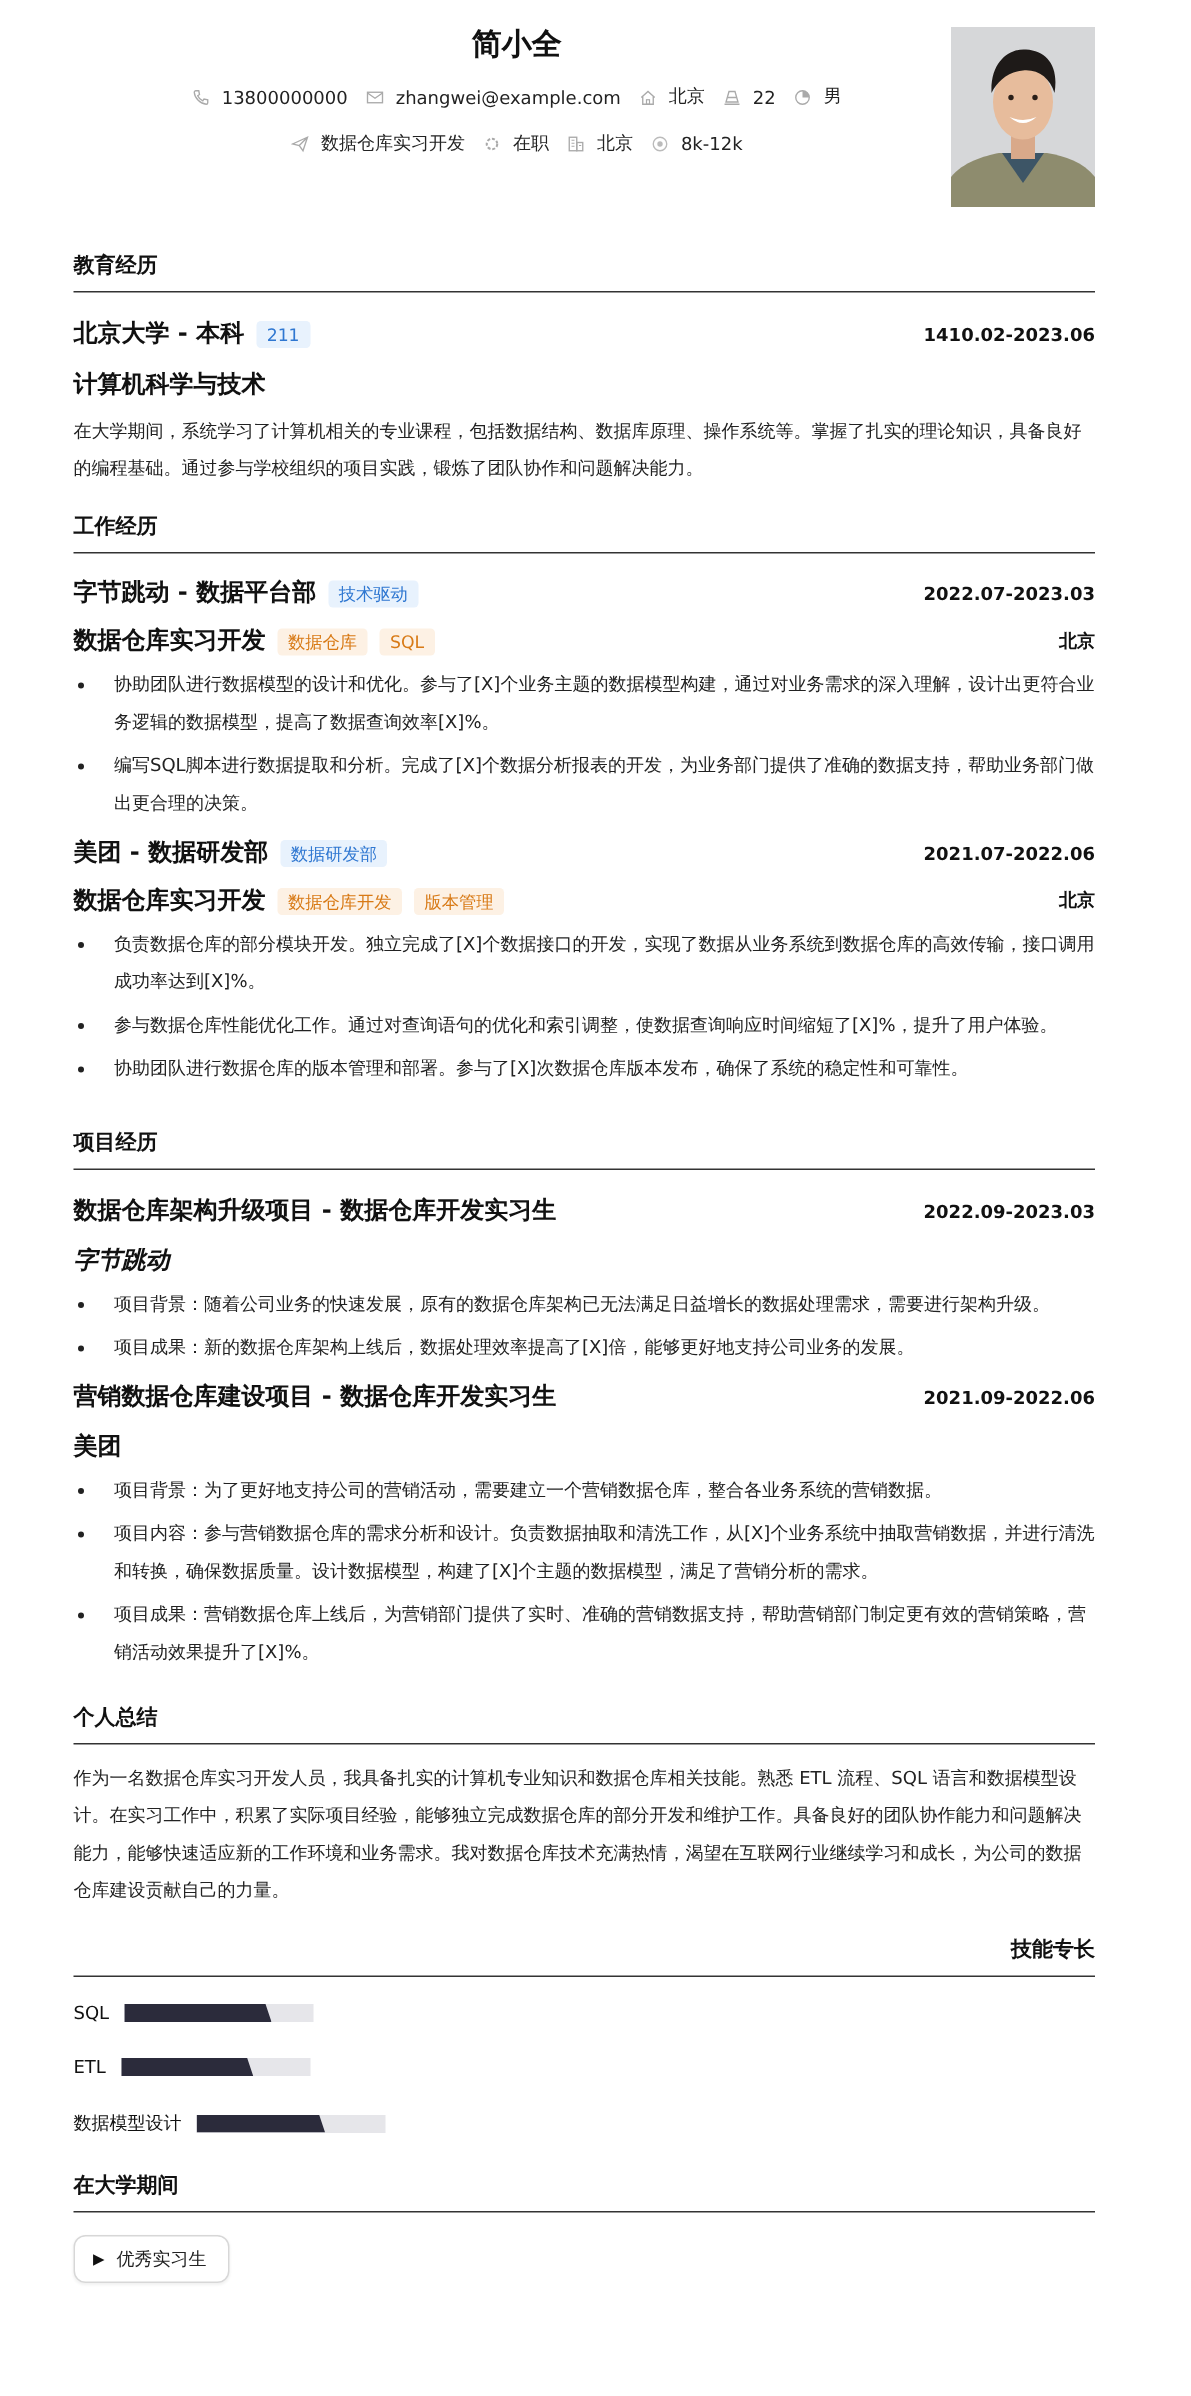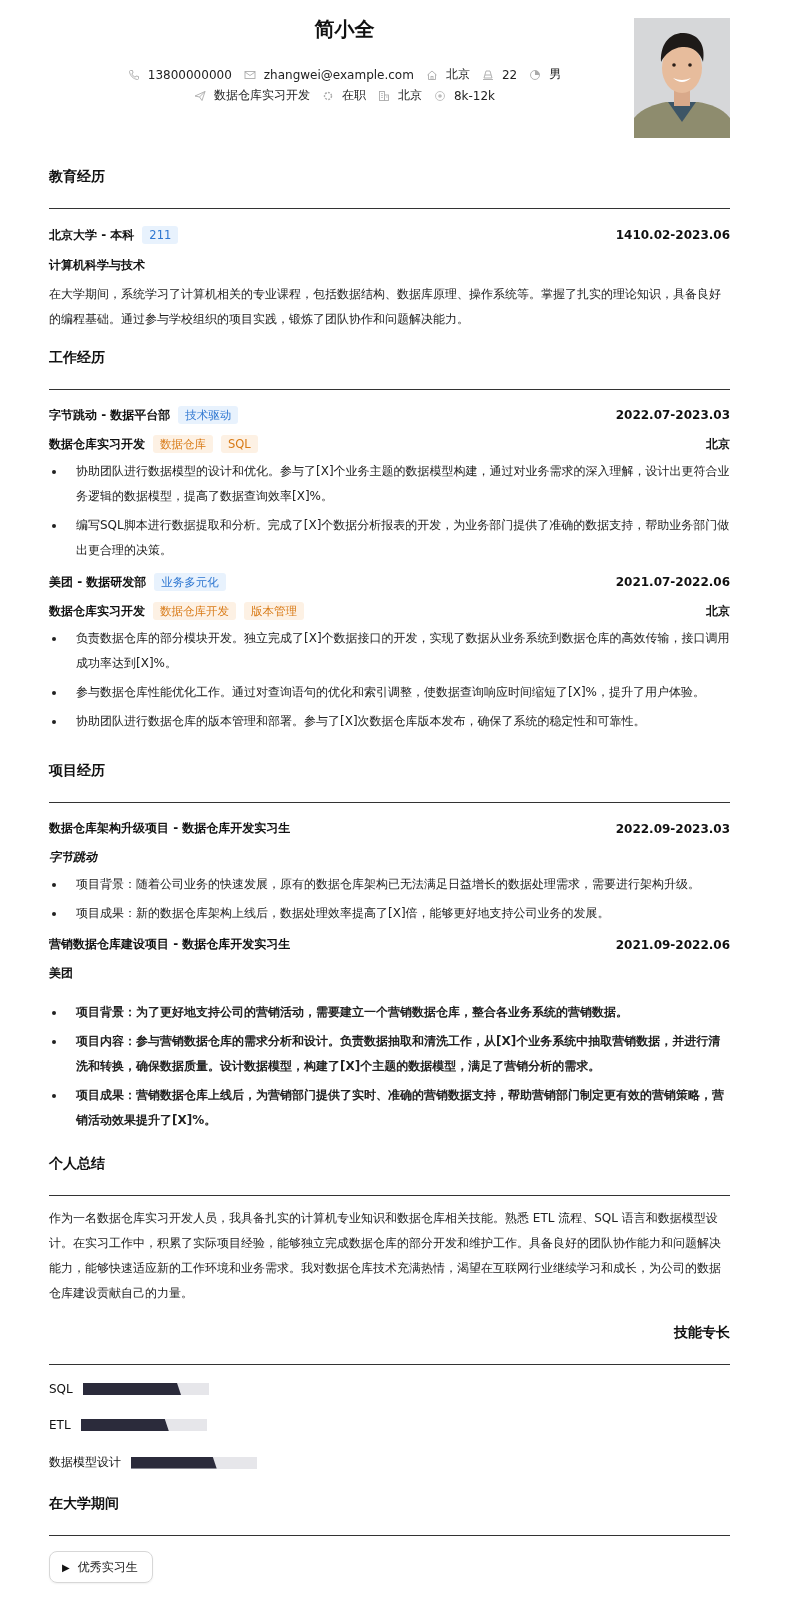--- a/index.html
+++ b/index.html
@@ -21,40 +21,40 @@
       position: absolute; left: 0; right: 0; top: 16px;
       text-align: center; font-size: 20px; font-weight: bold; color: #111;
       padding-right: 90px;
     }
     .info-row {
       position: absolute; left: 0; right: 0;
       display: flex; justify-content: center; align-items: center;
       font-size: 12px; color: #222;
       padding-right: 90px;
     }
-    .info-row.r1 { top: 66px; }
+    .info-row.r1 { top: 56px; }
     .info-row.r2 { top: 87px; }
     .info-item { display: inline-flex; align-items: center; margin: 0 6px; }
     .info-icon { width: 12px; height: 12px; margin-right: 8px; display: inline-block; }
     .info-icon svg { width: 12px; height: 12px; display: block; }
     .photo {
       position: absolute; right: 0; top: 18px;
       width: 96px; height: 120px; overflow: hidden;
       background: #d9dadb;
     }
 
     
     .section { margin-top: 0; }
     .section-title {
       font-size: 14px; font-weight: bold; color: #111;
-      padding-bottom: 22px; border-bottom: 1.5px solid #333;
+      padding-bottom: 8px; border-bottom: 1.5px solid #333;
     }
     .row { display: flex; justify-content: space-between; align-items: center; }
     .row-left { display: flex; align-items: center; }
-    .bold { font-weight: bold; font-size: 12px; color: #111; }
+    .bold { font-weight: bold; font-size: 16px; color: #111; }
     .date { font-weight: bold; font-size: 12px; color: #111; }
     .tag {
       display: inline-block; font-size: 11.5px; padding: 1px 7px; margin-left: 8px;
       border-radius: 3px; line-height: 16px;
     }
     .tag.blue { background: #e8f2fd; color: #2f77d1; }
     .tag.orange { background: #fdf1e4; color: #d87a16; }
     .text { font-size: 12px; line-height: 25px; color: #222; }
     ul.bullets { list-style: none; }
     ul.bullets li {
@@ -227,21 +227,21 @@
       <ul class="bullets" style="margin-top:6px;">
         <li>协助团队进行数据模型的设计和优化。参与了[X]个业务主题的数据模型构建，通过对业务需求的深入理解，设计出更符合业务逻辑的数据模型，提高了数据查询效率[X]%。</li>
         <li>编写SQL脚本进行数据提取和分析。完成了[X]个数据分析报表的开发，为业务部门提供了准确的数据支持，帮助业务部门做出更合理的决策。</li>
       </ul>
     </div>
 
     <div>
       <div class="row" style="margin-top:10px;">
         <div class="row-left">
           <span class="bold">美团 - 数据研发部</span>
-          <span class="tag blue">业务多元化</span>
+          <span class="tag blue">数据研发部</span>
         </div>
         <span class="date">2021.07-2022.06</span>
       </div>
       <div class="row" style="margin-top:11px;">
         <div class="row-left">
           <span class="bold">数据仓库实习开发</span>
           <span class="tag orange">数据仓库开发</span>
           <span class="tag orange">版本管理</span>
         </div>
         <span class="date">北京</span>
@@ -268,21 +268,21 @@
         <li>项目成果：新的数据仓库架构上线后，数据处理效率提高了[X]倍，能够更好地支持公司业务的发展。</li>
       </ul>
     </div>
 
     <div>
       <div class="row" style="margin-top:10px;">
         <span class="bold">营销数据仓库建设项目 - 数据仓库开发实习生</span>
         <span class="date">2021.09-2022.06</span>
       </div>
       <div class="bold" style="margin-top:12px;">美团</div>
-      <ul class="bullets" style="margin-top:18px;font-weight:bold;">
+      <ul class="bullets" style="margin-top:6px;">
         <li>项目背景：为了更好地支持公司的营销活动，需要建立一个营销数据仓库，整合各业务系统的营销数据。</li>
         <li>项目内容：参与营销数据仓库的需求分析和设计。负责数据抽取和清洗工作，从[X]个业务系统中抽取营销数据，并进行清洗和转换，确保数据质量。设计数据模型，构建了[X]个主题的数据模型，满足了营销分析的需求。</li>
         <li>项目成果：营销数据仓库上线后，为营销部门提供了实时、准确的营销数据支持，帮助营销部门制定更有效的营销策略，营销活动效果提升了[X]%。</li>
       </ul>
     </div>
   </div>
 
   <div class="section" style="margin-top:22px;">
     <div class="section-title">个人总结</div>
     <div class="text" style="margin-top:10px;">作为一名数据仓库实习开发人员，我具备扎实的计算机专业知识和数据仓库相关技能。熟悉 ETL 流程、SQL 语言和数据模型设计。在实习工作中，积累了实际项目经验，能够独立完成数据仓库的部分开发和维护工作。具备良好的团队协作能力和问题解决能力，能够快速适应新的工作环境和业务需求。我对数据仓库技术充满热情，渴望在互联网行业继续学习和成长，为公司的数据仓库建设贡献自己的力量。</div>

